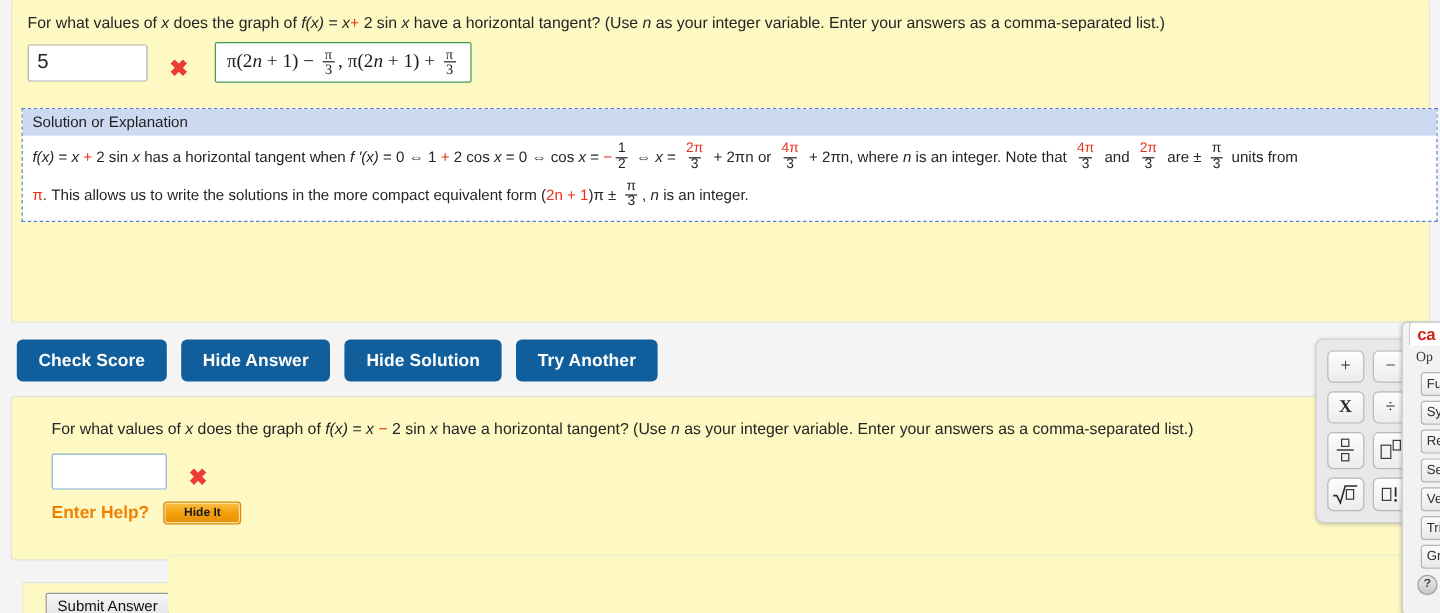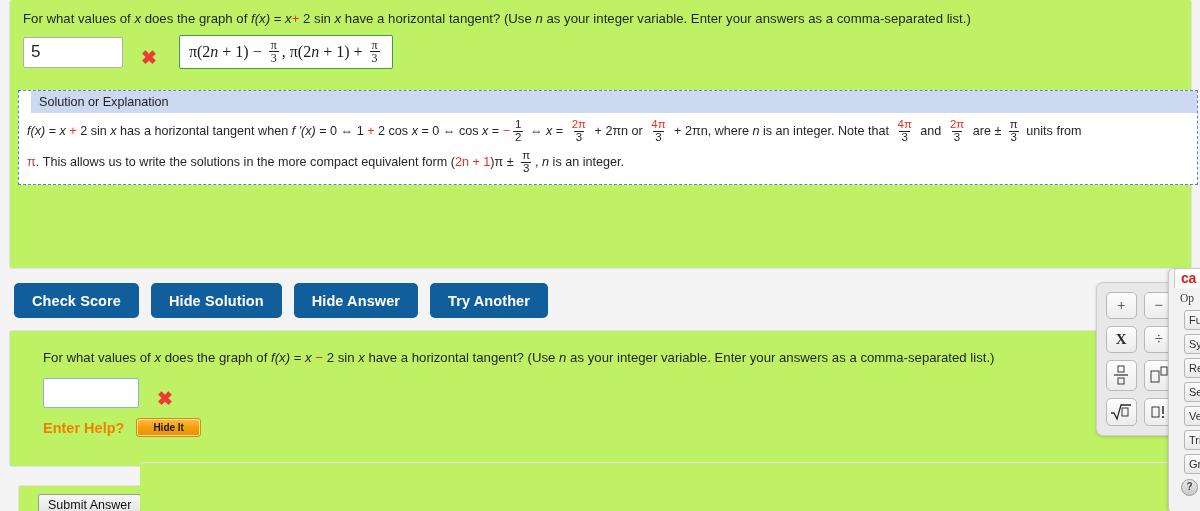--- a/index.html
+++ b/index.html
@@ -4,21 +4,21 @@
 <style>
   html,body{margin:0;padding:0;}
   body{
     width:1200px;height:511px;
     background:#f4f4f4;
     font-family:"Liberation Sans",sans-serif;
     font-size:13px;color:#222;
     overflow:hidden;position:relative;
   }
   .card{
-    background:#bef264;
+    background:#fef9c3;
     border:1px solid #e2e2e2;
     border-radius:3px;
     position:absolute;
   }
   
   #q1card{left:9px;top:0px;width:1181px;height:268px;border-top:none;}
   .qtext{padding:10px 0 0 13px;font-size:13.2px;line-height:17px;color:#252525;white-space:nowrap;}
   .it{font-style:italic;}
   .red{color:#e8301d;}
   .ansrow{display:flex;align-items:center;padding:8px 0 0 13px;}
@@ -41,21 +41,21 @@
   .frac{display:inline-flex;flex-direction:column;align-items:center;vertical-align:middle;
         margin:0 3px;line-height:1;position:relative;top:-1px;}
   .frac .num{font-size:12px;padding:0 2px;}
   .frac .den{font-size:12px;padding:0 2px;border-top:1.1px solid #222;}
   .fracs .num,.fracs .den{font-size:11.5px;}
   
   #solution{
     position:absolute;left:18px;top:90px;width:1180px;height:95px;
     border:1.4px dashed #5b7fd4;box-sizing:border-box;background:#fff;
   }
-  #solhead{background:#ccd9f0;height:22px;line-height:22px;padding-left:8px;font-size:12.6px;color:#1e1e1e;margin-left:12px;}
+  #solhead{background:#ccd9f0;height:22px;line-height:22px;padding-left:8px;font-size:12.6px;color:#1e1e1e;}
   .solline{padding:7px 0 0 8px;font-size:12.6px;color:#252525;white-space:nowrap;line-height:20px;}
   
   #btnrow{position:absolute;left:14px;top:283px;display:flex;gap:12px;}
   .bluebtn{
     background:#105f9c;color:#fff;border:none;border-radius:5px;
     font-size:14.5px;font-weight:bold;padding:0 18px;height:35px;
     font-family:"Liberation Sans",sans-serif;cursor:pointer;letter-spacing:.1px;
   }
   
   #q2card{left:9px;top:330px;width:1181px;height:135px;}
@@ -182,22 +182,22 @@
   <div class="solline">
     <span class="red">π</span><span>. This allows us to write the solutions in the more compact equivalent form  (</span><span class="red">2n + 1</span><span>)π ± </span><span class="frac fracs">
         <span class="num">π</span>
         <span class="den">3</span>
       </span><span>, </span><span class="it">n</span><span> is an integer.</span>
   </div>
 </div>
 
 <div id="btnrow">
   <button class="bluebtn">Check Score</button>
+  <button class="bluebtn">Hide Answer</button>
   <button class="bluebtn">Hide Solution</button>
-  <button class="bluebtn">Hide Answer</button>
   <button class="bluebtn">Try Another</button>
 </div>
 
 <div class="card" id="q2card">
   <div class="qtext" style="padding-top:18px;padding-left:33px;">
     <span>For what values of </span><span class="it">x</span><span> does the graph of  </span><span class="it">f(x)</span><span> = </span><span class="it">x</span> <span class="red">−</span><span> 2 sin </span><span class="it">x</span><span>  have a horizontal tangent? (Use </span><span class="it">n</span><span> as your integer variable. Enter your answers as a comma-separated list.)</span>
   </div>
 
   <div class="ansrow" style="padding-left:33px;padding-top:12px;">
     <input class="inputbox2" autofocus="" value="" style="">

